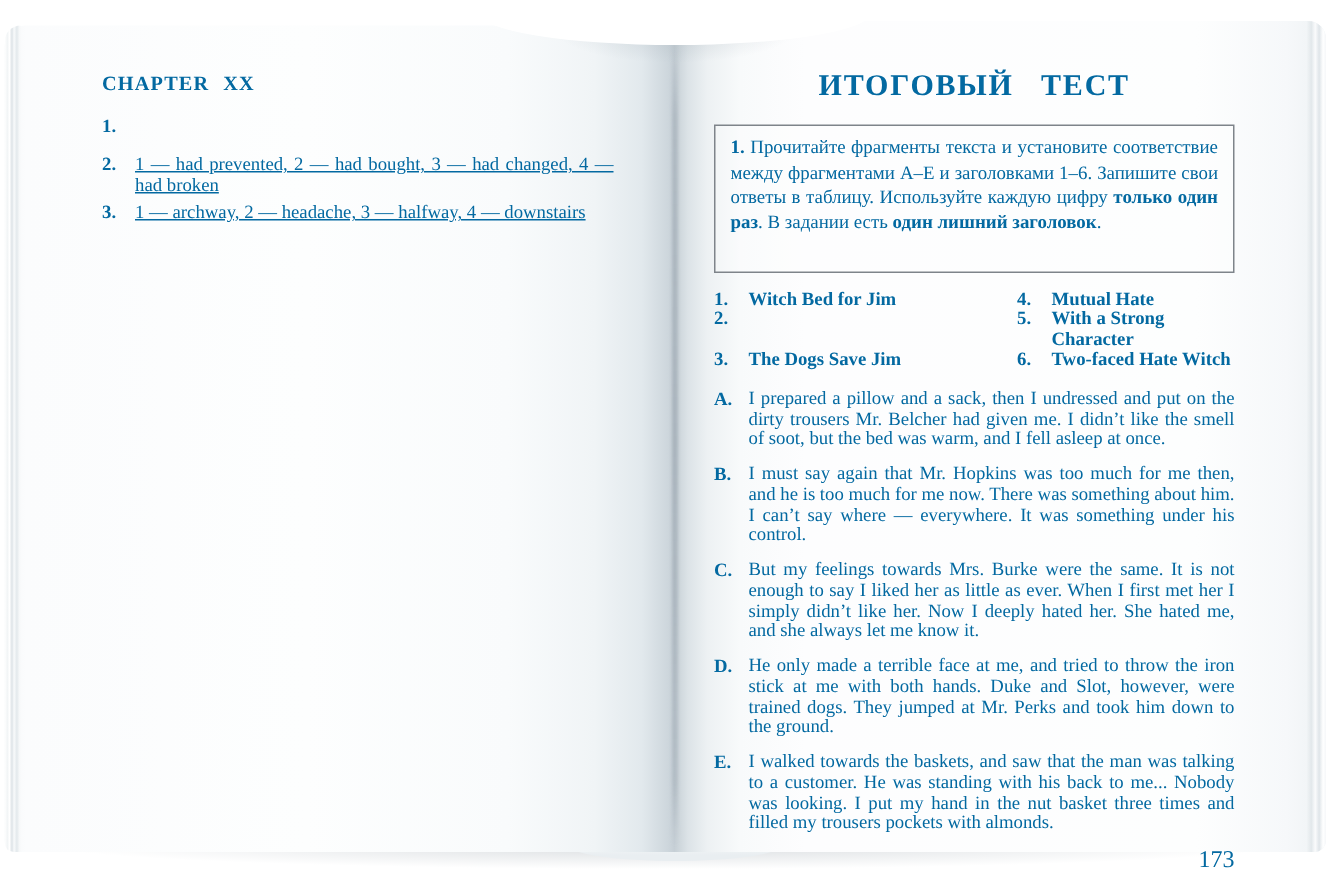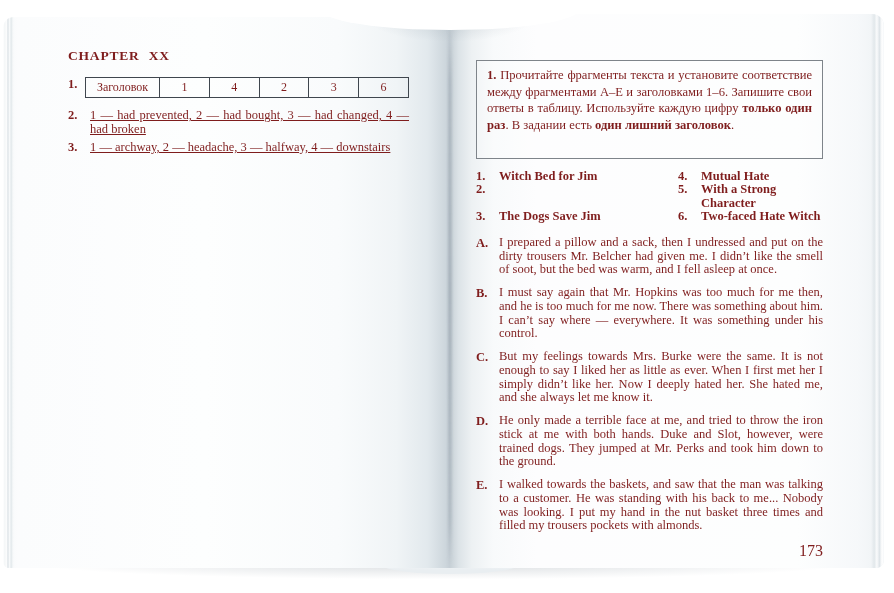--- a/index.html
+++ b/index.html
@@ -32,21 +32,21 @@
   .dip-shade { position:absolute; left:357px; top:2px; width:180px; height:30px; z-index:2;
       border-radius:50%;
       background:radial-gradient(ellipse at 50% 12%, rgba(146,158,168,0.30), rgba(146,158,168,0) 65%); }
   .dip-top { position:absolute; left:317px; top:-24px; width:260px; height:42px;
       background:#ffffff; border-radius:50%; z-index:3; }
   .bulge-bottom { position:absolute; left:377px; bottom:-6px; width:140px; height:20px;
       border-radius:50%; z-index:0;
       background:linear-gradient(to bottom,#fafbfc 30%,#e9eef1 80%); }
 
   
-  .content { position:absolute; z-index:5; color:#7f1d1d; font-size:12.5px; }
+  .content { position:absolute; z-index:5; color:#0369a1; font-size:12.5px; }
   .content-left  { left:65px;  top:36px; width:341px; }
   .content-right { left:473px; top:34px; width:347px; }
 
   .chapter-title { font-weight:bold; font-size:13.5px; letter-spacing:0.8px; word-spacing:5px; }
 
   .ex { display:flex; }
   .ex-num { font-weight:bold; width:22px; flex:none; }
   .ex-body { flex:1; text-align:justify; line-height:1.12;text-decoration:underline; }
   .ex-1 { margin-top:13px; }
   .ex-1 .ex-num { width:17px; }
@@ -98,44 +98,37 @@
     <div class="dip-shade"></div>
     <div class="dip-top"></div>
 
     <div class="content content-left">
       <div class="chapter-title">CHAPTER XX</div>
 
       <div class="ex ex-1">
         <span class="ex-num">1.</span>
         <table class="answers">
           <tbody>
-          <tr>
-            <td class="label-col">Заголовок</td>
-            <td>1</td>
-            <td>4</td>
-            <td>2</td>
-            <td>3</td>
-            <td>6</td>
-          </tr>
           </tbody>
         </table>
       </div>
 
       <div class="ex ex-2">
         <span class="ex-num">2.</span>
         <span class="ex-body">1 — had prevented, 2 — had bought, 3 — had changed, 4 — had broken</span>
       </div>
 
       <div class="ex ex-3">
         <span class="ex-num">3.</span>
         <span class="ex-body">1 — archway, 2 — headache, 3 — halfway, 4 — downstairs</span>
       </div>
     </div>
 
     <div class="content content-right">
+      <div class="test-title">ИТОГОВЫЙ ТЕСТ</div>
 
       <div class="task-box">
         <span class="task-num">1.</span><span> Прочитайте фрагменты текста и установите соответствие между фрагментами А–Е и заголовками 1–6. Запишите свои ответы в таблицу. Используйте каждую цифру </span><span class="seg-b">только один раз</span><span>. В задании есть </span><span class="seg-b">один лишний заголовок</span><span>.</span>
       </div>
 
       <div class="headings">
         <div class="heading-item">
           <span class="h-num">1.</span>
           <span>Witch Bed for Jim</span>
         </div>

